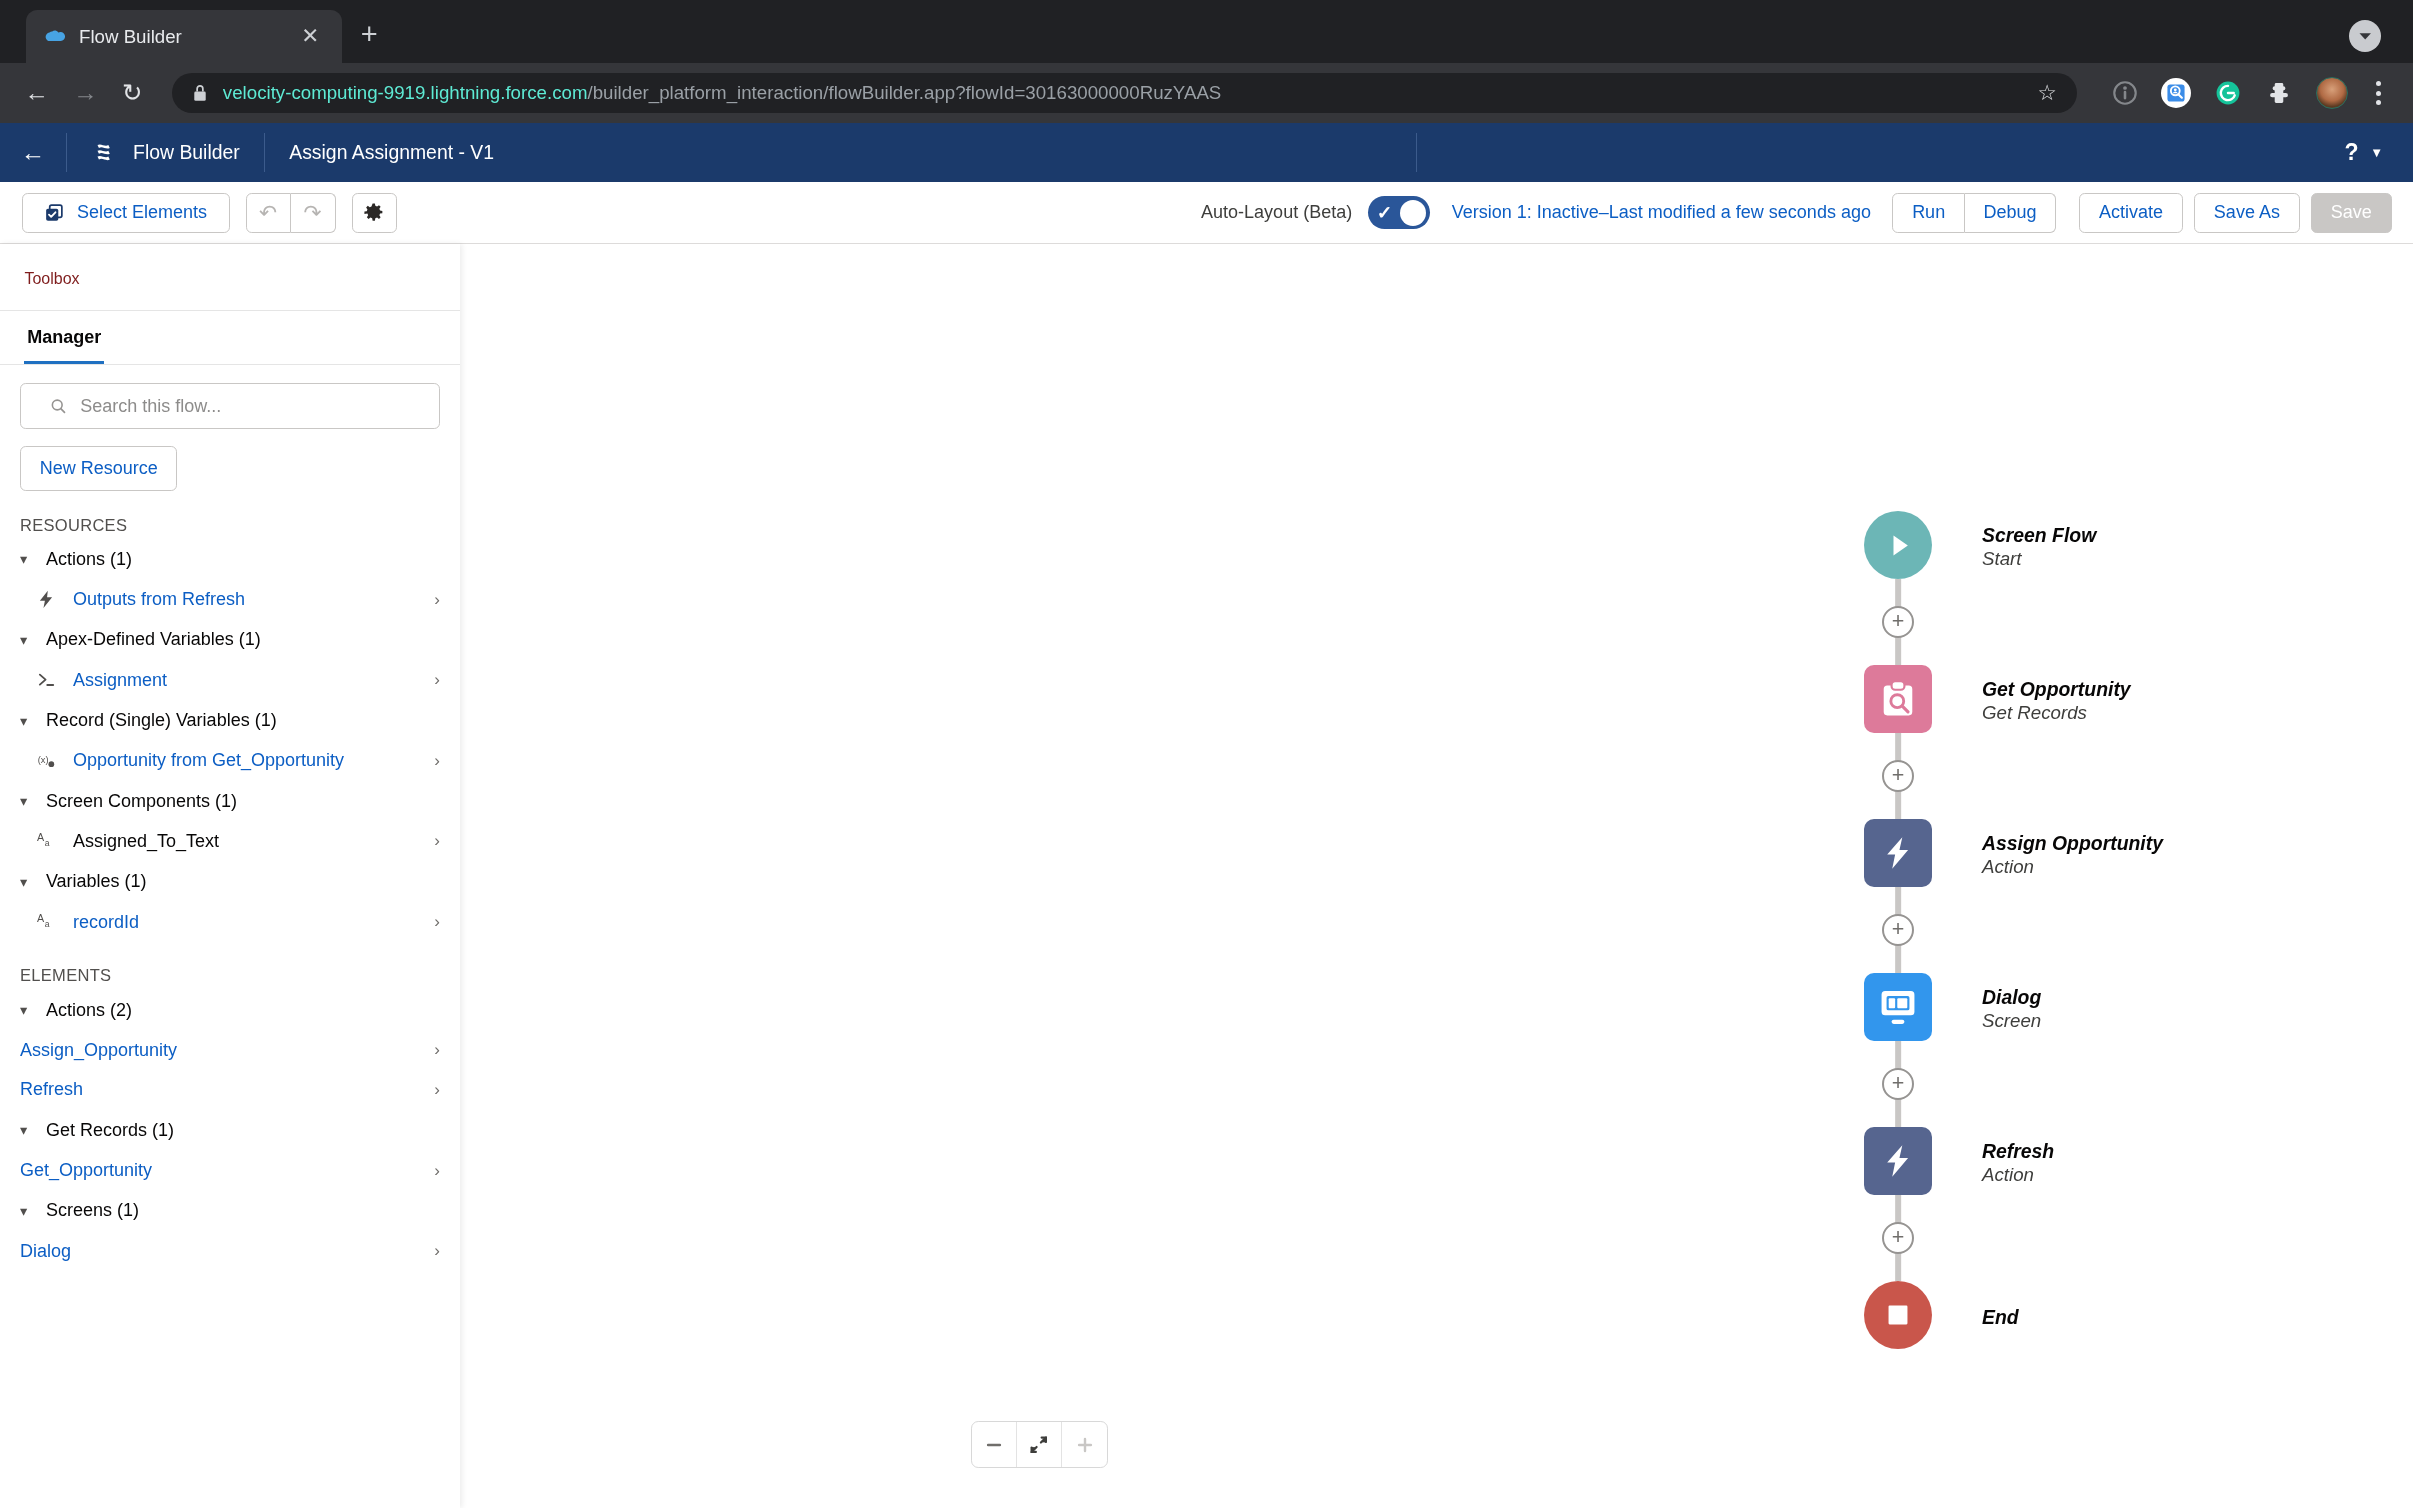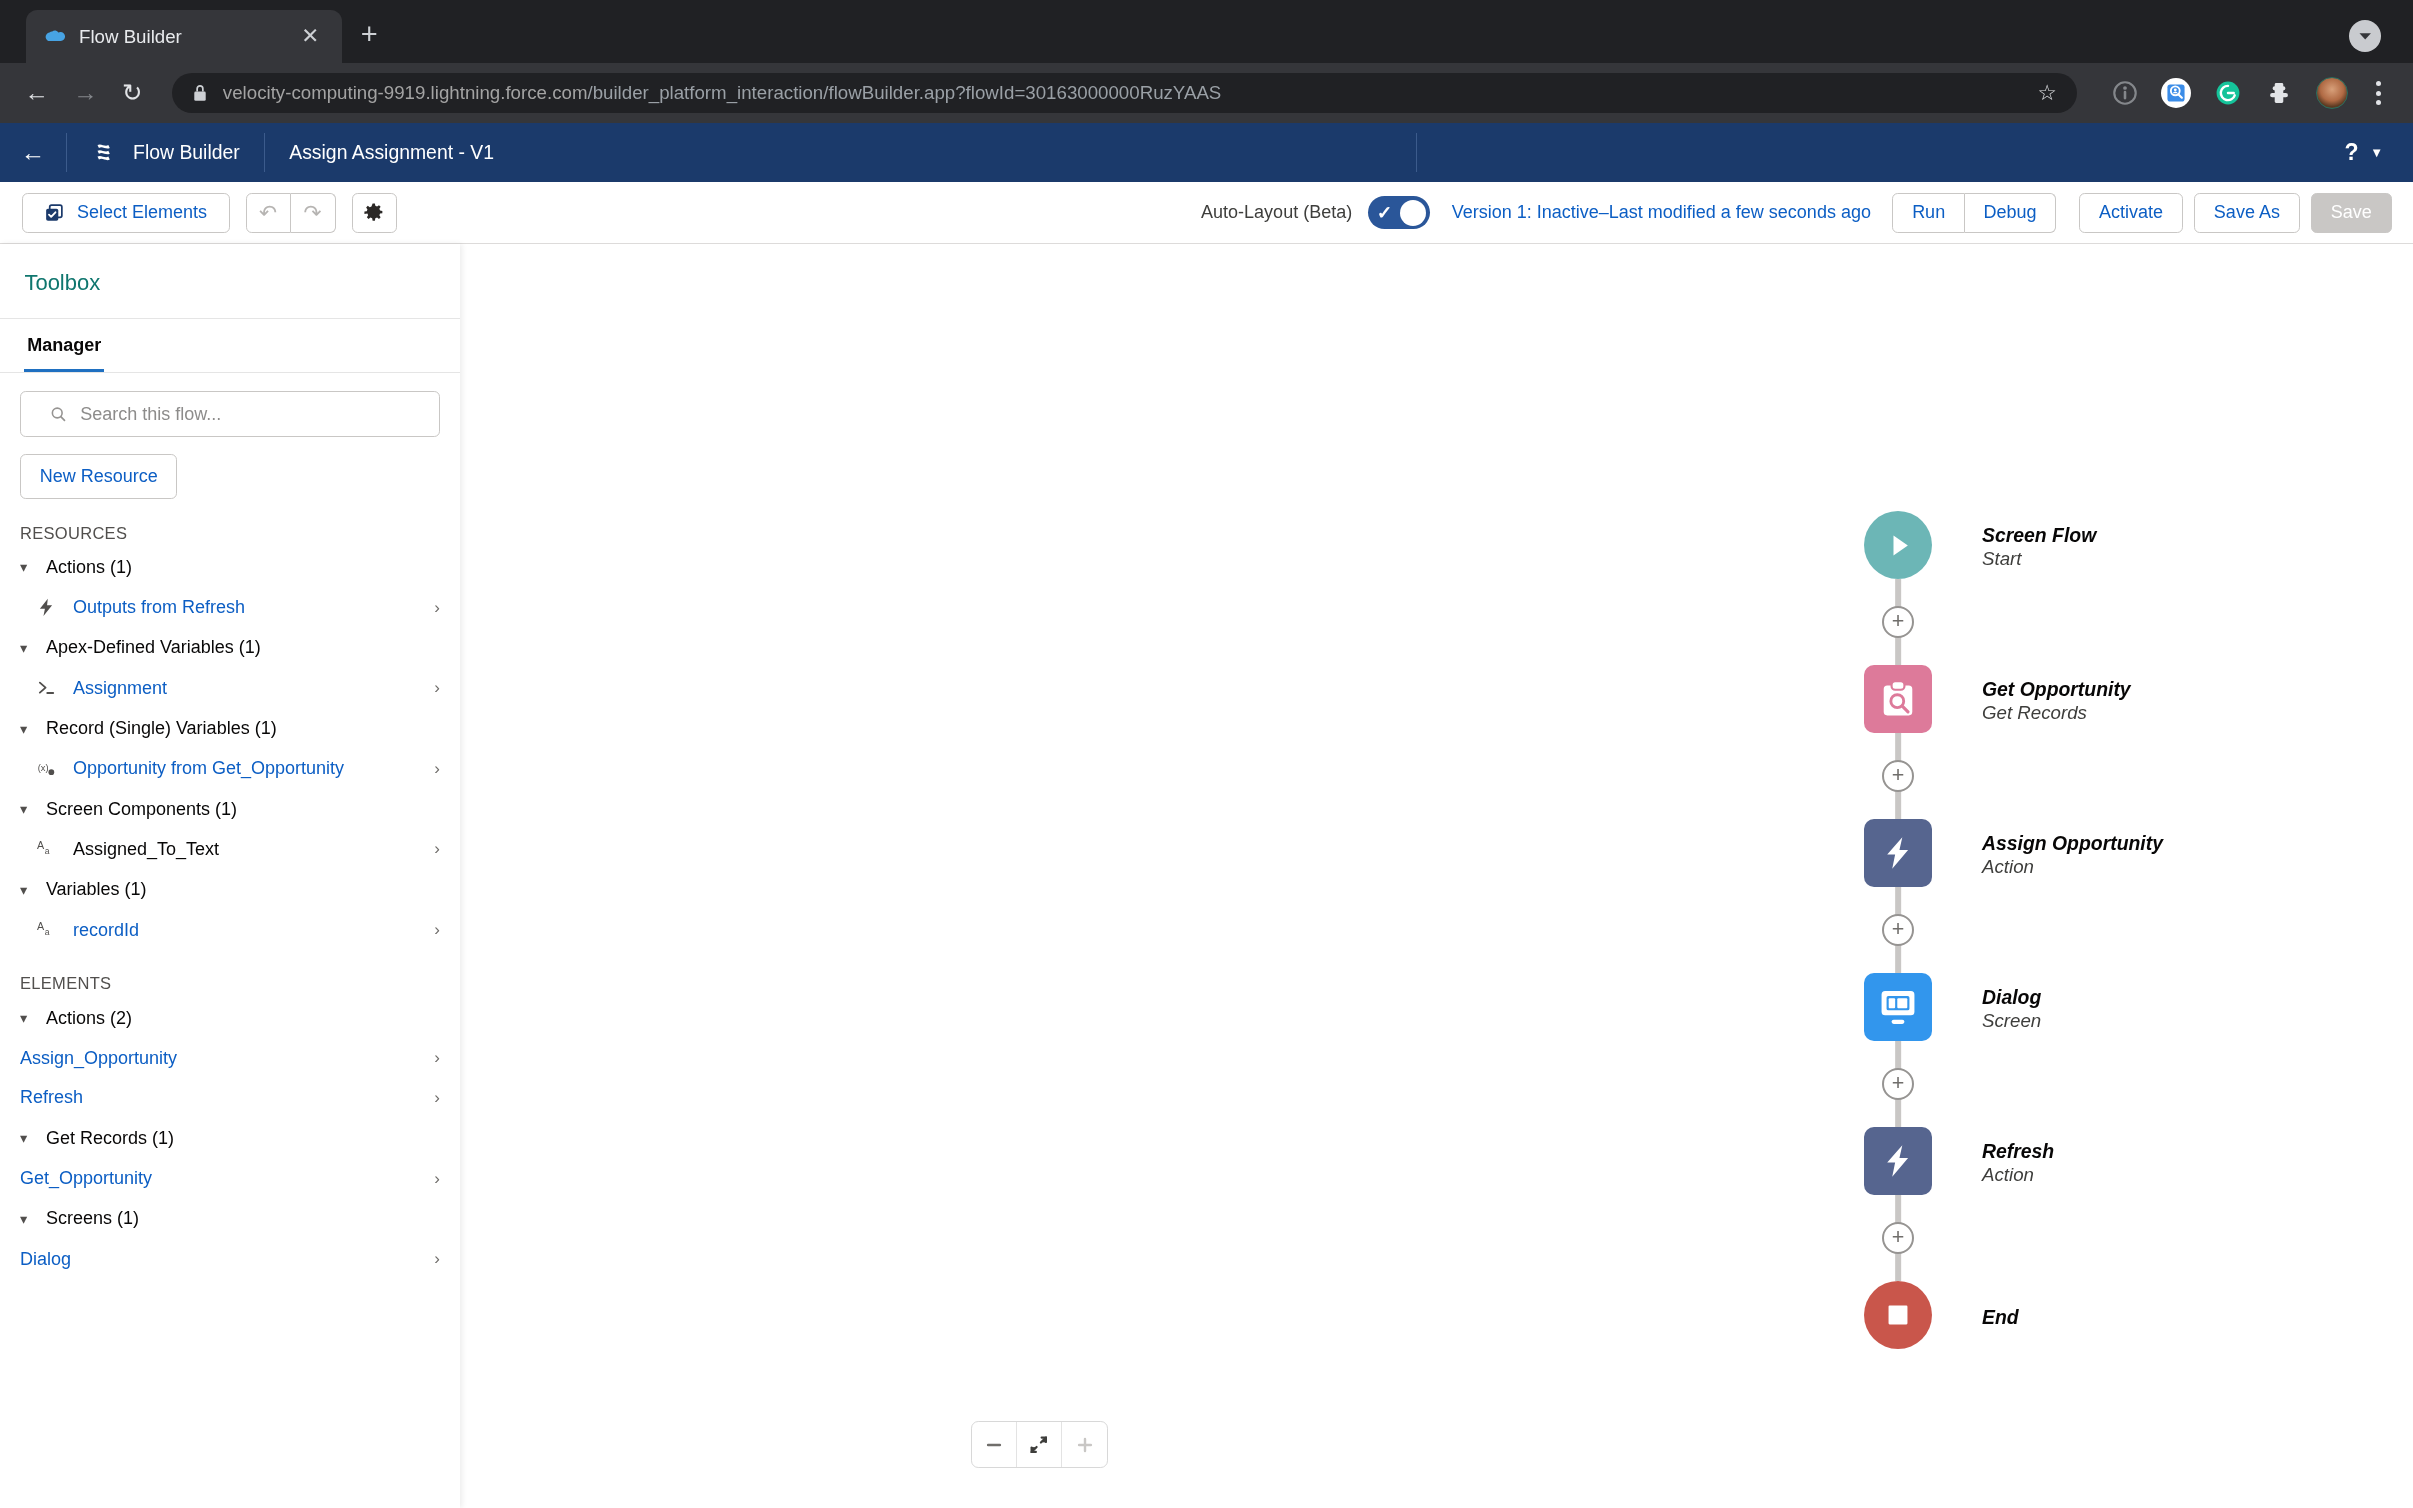--- a/index.html
+++ b/index.html
@@ -42,21 +42,21 @@
     padding: 0 24.4px; gap: 24.4px;
   }
   .navicon { color: #e2e4e7; font-size: 24.4px; line-height: 1; flex: 0 0 auto; }
   .navicon.dim { color: #84878b; }
   .omnibox {
     flex: 1; height: 40px; background: #202124; border-radius: 20px;
     display: flex; align-items: center; padding: 0 20px; gap: 14.4px;
     margin-left: 5.7px;
   }
   .url { font-size: 18.7px; white-space: nowrap; overflow: hidden; }
-  .url .host { color: #a3a3a3; }
+  .url .host { color: #5eead4; }
   .url .path { color: #9aa0a6; }
   .omnibox-star { color: #e2e4e7; font-size: 21.5px; margin-left: auto; padding-left: 14.4px; }
   .nav-right { display: flex; align-items: center; gap: 21.5px; padding-left: 8.6px; }
   .ext-icon { width: 30px; height: 30px; flex: 0 0 30px; }
   .avatar {
     width: 32px; height: 32px; border-radius: 50%; flex: 0 0 32px;
     background: radial-gradient(circle at 50% 38%, #d8a07a 0%, #b06a44 48%, #5c3a22 72%, #2b6f5f 100%);
     border: 1.4px solid #2b6f5f;
   }
   .kebab { display: flex; flex-direction: column; gap: 4.3px; padding: 0 7.2px; }
@@ -125,21 +125,21 @@
 
   
   .sf-body { flex: 1; display: flex; min-height: 0; }
 
   
   .toolbox {
     width: 460px; flex: 0 0 460px; background: #fff; display: flex;
     flex-direction: column; box-shadow: 2.2px 0 5.7px rgba(0,0,0,0.08); z-index: 5;
   }
   .toolbox-title {
-    font-size: 22px; color: #0f766e; padding: 26px 24.4px 21.5px 24.4px;
+    font-size: 16px; color: #7f1d1d; padding: 26px 24.4px 21.5px 24.4px;
     border-bottom: 0.7px solid #e5e5e5;
   }
   .tabbar { display: flex; border-bottom: 0.7px solid #e5e5e5; padding: 0 24.4px; }
   .tab-item {
     font-size: 18px; color: #080707; font-weight: bold; padding: 16px 2.9px 13px 2.9px;
     border-bottom: 3.6px solid transparent;
   }
   .tab-item.active { border-bottom-color: #1f70c1; }
   .search-wrap { padding: 18.7px 20px 0 20px; }
   .search-box {

